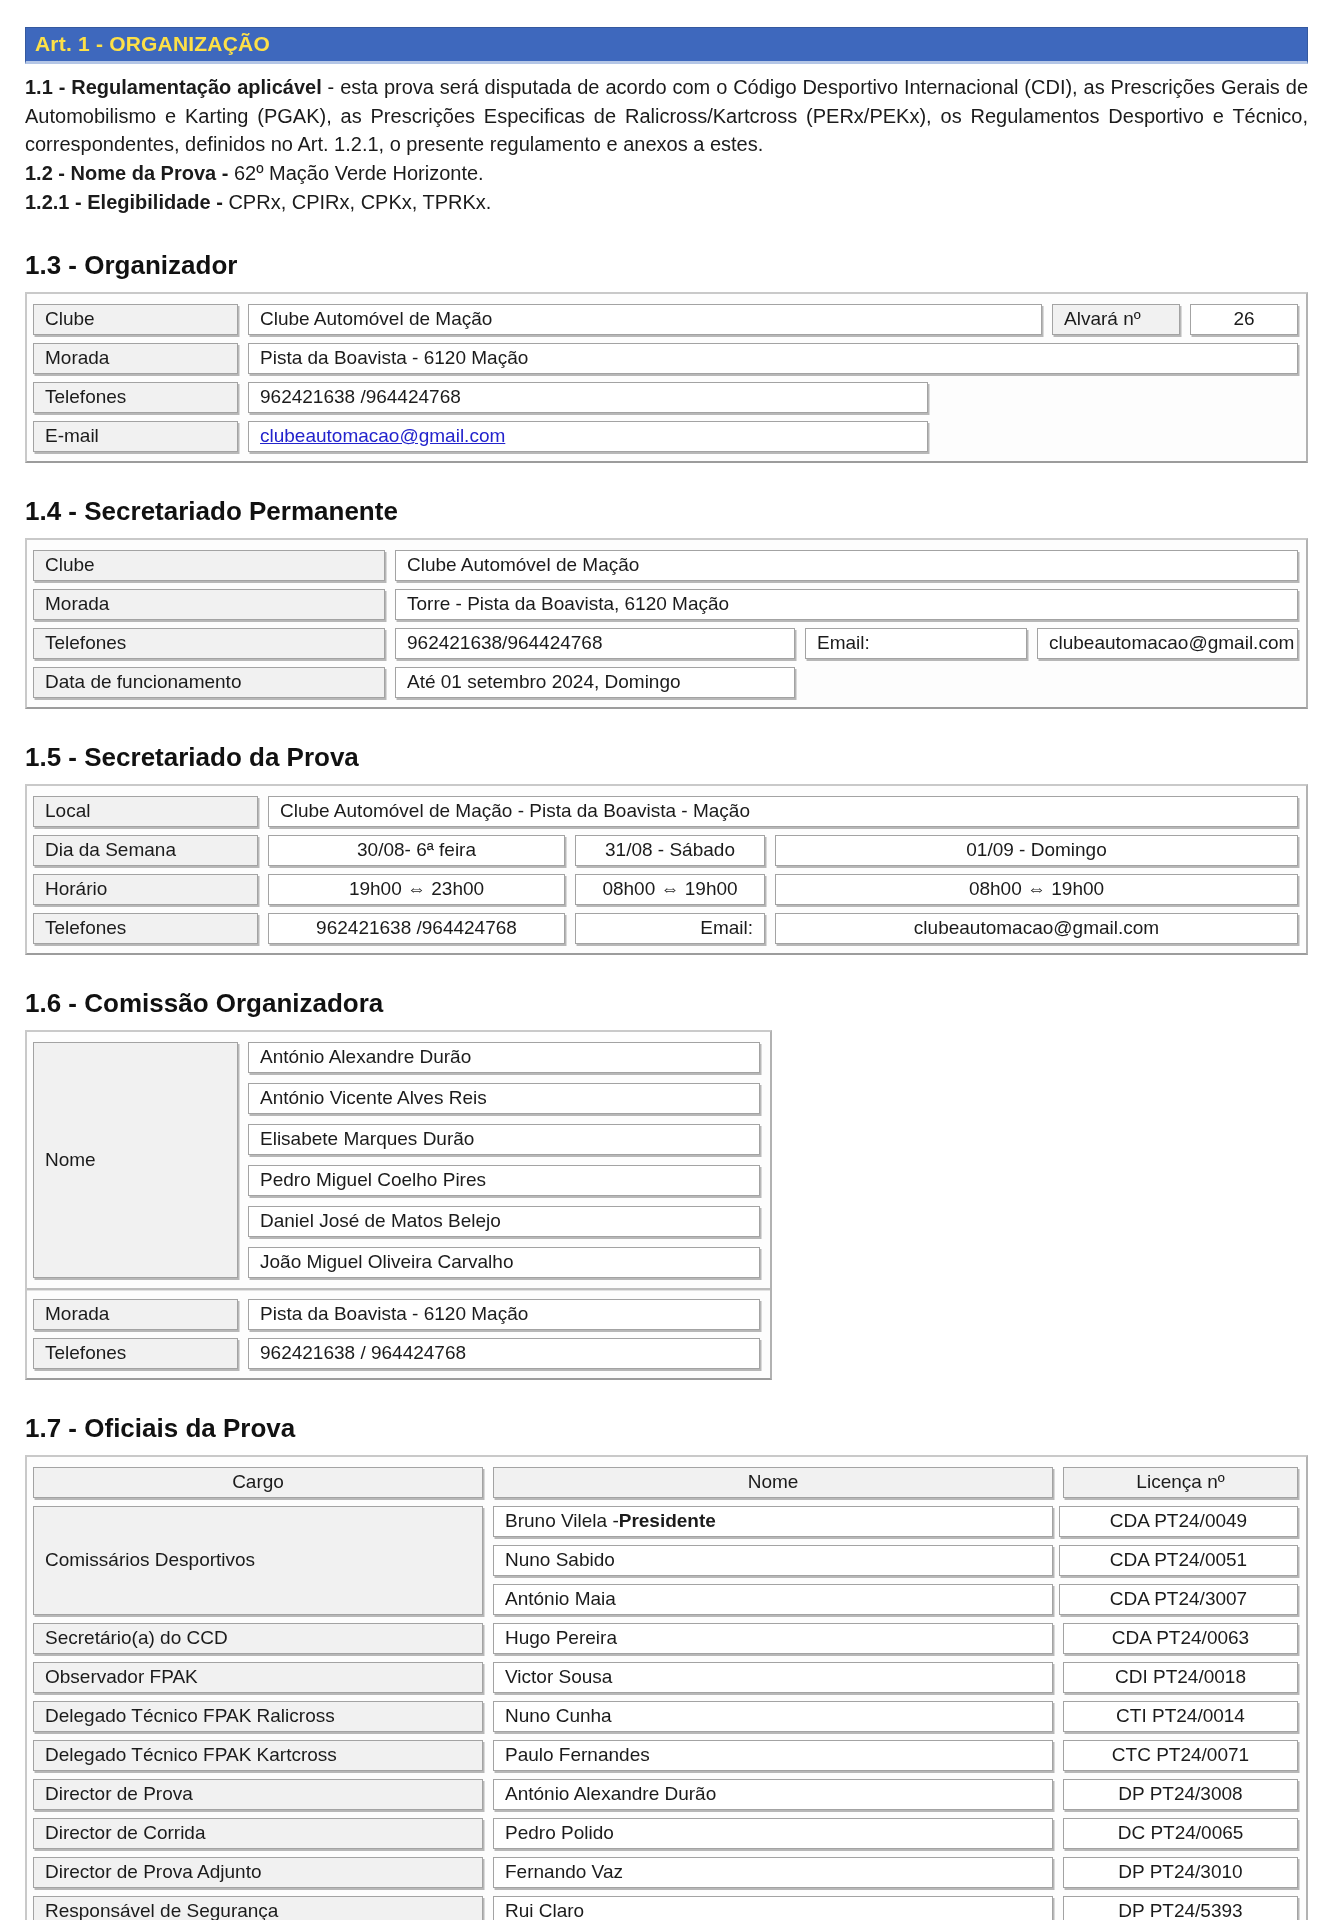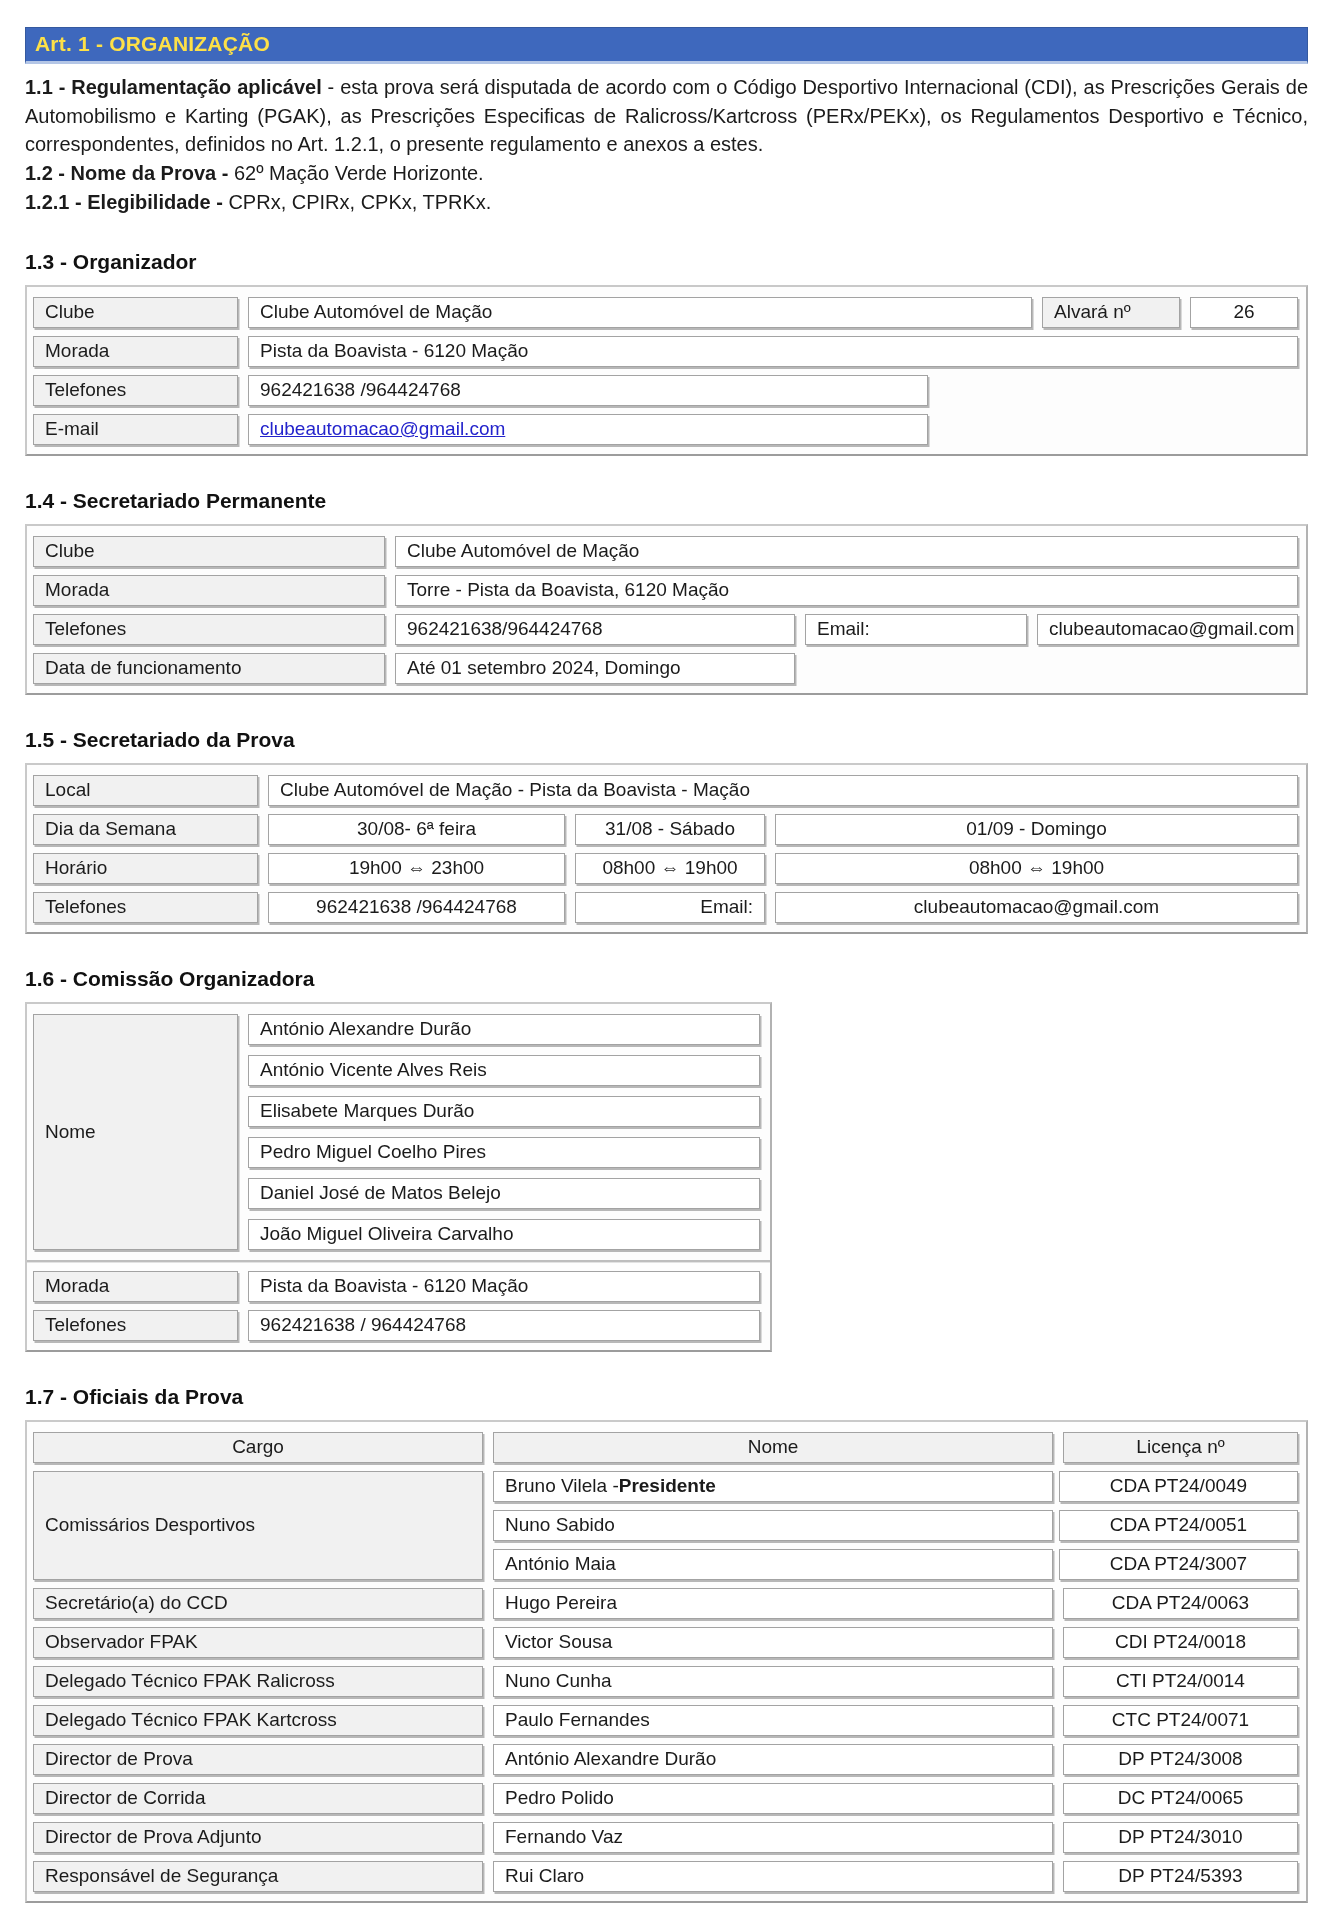--- a/index.html
+++ b/index.html
@@ -22,21 +22,21 @@
     margin-bottom:9px;
   }
   .artbar .t { color:#fde047; font-weight:bold; font-size:21px; letter-spacing:0.2px; }
 
   
   .para { font-size:20px; line-height:28.5px; text-align:justify; }
   .pline { font-size:20px; line-height:29px; }
   .b { font-weight:bold; }
 
   
-  .sect-title { font-weight:bold; font-size:21px; margin:33px 0 11px 0; color:#111; }
+  .sect-title { font-weight:bold; font-size:26px; margin:33px 0 11px 0; color:#111; }
 
   
   .tbl {
     border:2px solid #c9c9c9;
     border-right-color:#b2b2b2;
     border-bottom-color:#9c9c9c;
     padding:2px 8px 9px 6px;
     background:#fdfdfd;
   }
   .trow { display:flex; gap:10px; margin-top:8px; }
@@ -50,21 +50,21 @@
     font-size:19px;
     white-space:nowrap; overflow:hidden;
   }
   .lbl { background:#f1f1f1; }
   .grow { flex:1; }
   .ctr { justify-content:center; }
   .rgt { justify-content:flex-end; }
 
   
   .w-lbl13 { width:205px; flex:none; }
-  .w-alv   { width:138px; flex:none; }
+  .w-alv   { width:128px; flex:none; }
   .w-26    { width:108px; flex:none; justify-content:center; }
   .w-val34 { width:680px; flex:none; }
 
   .w-lbl14 { width:352px; flex:none; }
   .w-val14 { width:400px; flex:none; }
   .w-eml14 { width:222px; flex:none; }
 
   .w-lbl15 { width:225px; flex:none; }
   .w-c1    { width:297px; flex:none; }
   .w-c2    { width:190px; flex:none; }

